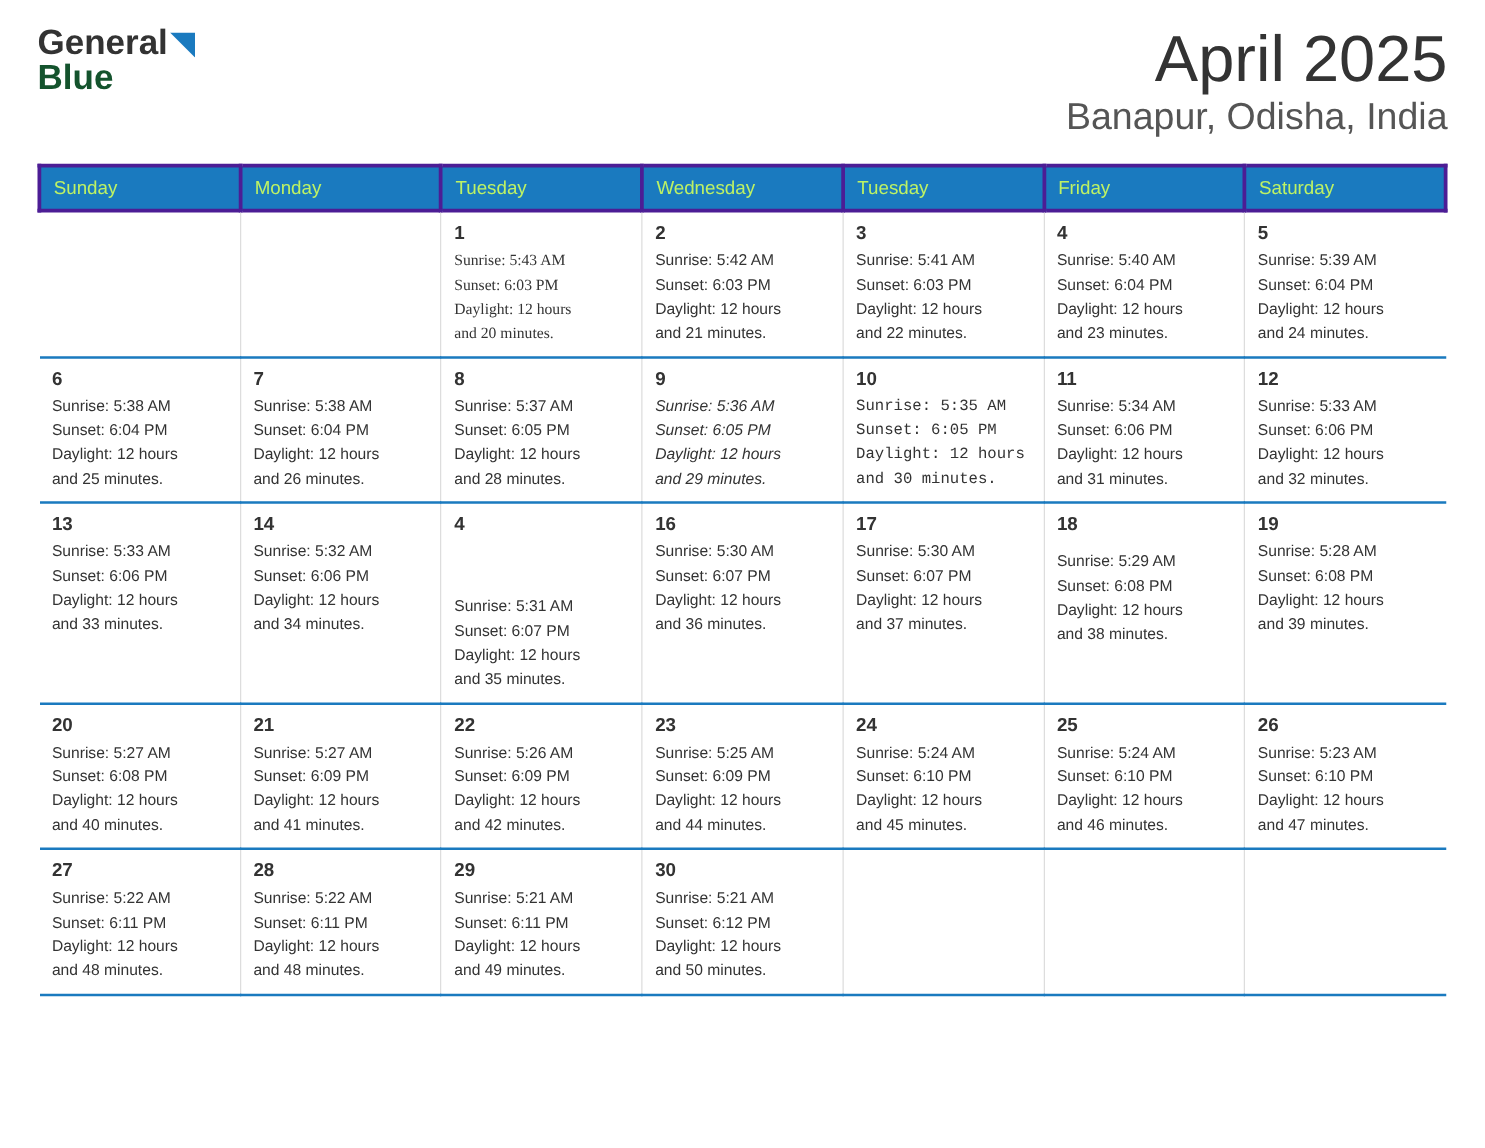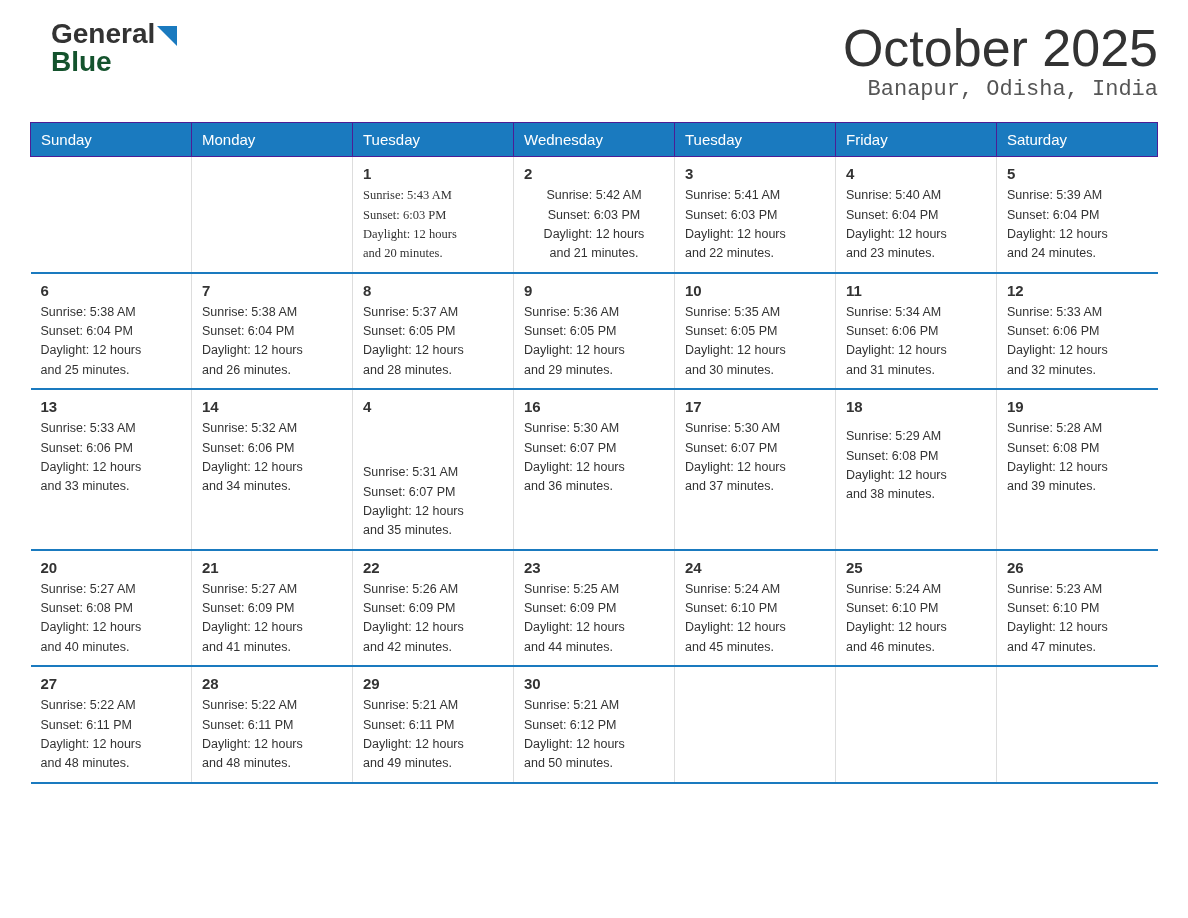--- a/index.html
+++ b/index.html
@@ -8,21 +8,20 @@
       background: #fff;
       width: 1188px;
       min-height: 918px;
       padding: 20px 30px;
     }
     .header {
       display: flex;
       justify-content: space-between;
       align-items: flex-start;
       margin-bottom: 20px;
-      margin-left: 21px;
     }
     .logo {
       display: flex;
       align-items: center;
       gap: 4px;
     }
     .logo-text-general {
       font-size: 28px;
       font-weight: bold;
       color: #333;
@@ -35,39 +34,38 @@
     .title-block {
       text-align: right;
     }
     .title-block h1 {
       font-size: 52px;
       font-weight: normal;
       color: #333;
       line-height: 1.1;
     }
     .title-block h2 {
-      font-size: 22px;
+      font-size: 30px;
       font-weight: normal;
       color: #555;
-      font-family: Liberation Mono, monospace;
     }
     table {
       width: 100%;
       border-collapse: collapse;
     }
     thead tr {
       background-color: #1a7abf;
     }
     thead th {
-      color: #ffffff;
+      color: #bef264;
       font-size: 15px;
       font-weight: normal;
       padding: 8px 10px;
       text-align: left;
-      border: 1px solid #4c1d95;
+      border: 3px solid #4c1d95;
     }
     tbody tr {
       border-bottom: 2px solid #1a7abf;
     }
     tbody td {
       vertical-align: top;
       padding: 8px 10px;
       font-size: 13px;
       color: #333;
       border-right: 1px solid #ddd;
@@ -105,21 +103,21 @@
           <div style="display:flex;flex-direction:column;margin-left:2px;margin-top:4px;">
             <svg width="20" height="20" viewBox="0 0 20 20">
               <polygon points="0,0 20,0 20,20" fill="#1a7abf"></polygon>
             </svg>
           </div>
         </div>
         <span class="logo-text-blue" style="margin-left: 0px;">Blue</span>
       </div>
     </div>
     <div class="title-block">
-      <h1>October 2025</h1>
+      <h1>April 2025</h1>
       <h2>Banapur, Odisha, India</h2>
     </div>
   </div>
 
   <table>
     <thead>
       <tr>
       <th>Sunday</th>
           <th>Monday</th>
           <th>Tuesday</th>
@@ -135,21 +133,21 @@
           <td class="empty-cell"></td>
           <td>
             <span class="day-number">1</span>
             <div class="day-info" style="white-space: pre-line; font-family: Liberation Serif, serif;">Sunrise: 5:43 AM
 Sunset: 6:03 PM
 Daylight: 12 hours
 and 20 minutes.</div>
           </td>
           <td>
             <span class="day-number">2</span>
-            <div class="day-info" style="white-space: pre-line; text-align: center;">Sunrise: 5:42 AM
+            <div class="day-info" style="white-space: pre-line;">Sunrise: 5:42 AM
 Sunset: 6:03 PM
 Daylight: 12 hours
 and 21 minutes.</div>
           </td>
           <td>
             <span class="day-number">3</span>
             <div class="day-info" style="white-space: pre-line;">Sunrise: 5:41 AM
 Sunset: 6:03 PM
 Daylight: 12 hours
 and 22 minutes.</div>
@@ -186,28 +184,28 @@
           </td>
           <td>
             <span class="day-number">8</span>
             <div class="day-info" style="white-space: pre-line;">Sunrise: 5:37 AM
 Sunset: 6:05 PM
 Daylight: 12 hours
 and 28 minutes.</div>
           </td>
           <td>
             <span class="day-number">9</span>
-            <div class="day-info" style="white-space: pre-line;">Sunrise: 5:36 AM
+            <div class="day-info" style="white-space: pre-line; font-style: italic;">Sunrise: 5:36 AM
 Sunset: 6:05 PM
 Daylight: 12 hours
 and 29 minutes.</div>
           </td>
           <td>
             <span class="day-number">10</span>
-            <div class="day-info" style="white-space: pre-line;">Sunrise: 5:35 AM
+            <div class="day-info" style="white-space: pre-line; font-family: Liberation Mono, monospace;">Sunrise: 5:35 AM
 Sunset: 6:05 PM
 Daylight: 12 hours
 and 30 minutes.</div>
           </td>
           <td>
             <span class="day-number">11</span>
             <div class="day-info" style="white-space: pre-line;">Sunrise: 5:34 AM
 Sunset: 6:06 PM
 Daylight: 12 hours
 and 31 minutes.</div>

